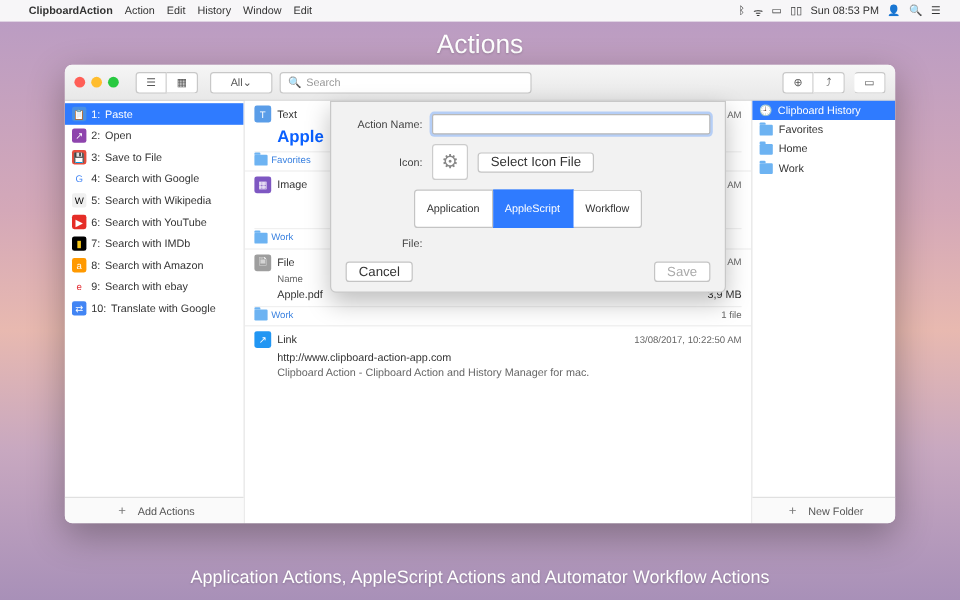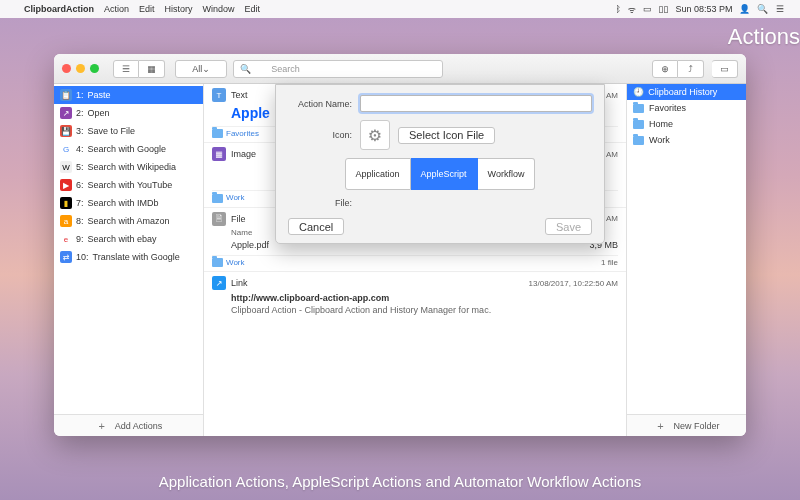--- a/index.html
+++ b/index.html
@@ -3,21 +3,21 @@
 <meta charset="utf-8">
 <style>
 *{box-sizing:border-box;margin:0;padding:0;font-family:-apple-system,"Helvetica Neue",Arial,sans-serif}
 body{width:800px;height:500px;overflow:hidden;background:linear-gradient(180deg,#b89bc4 0%,#d4a8b8 35%,#e8b9b0 55%,#c8a8c0 75%,#a890b8 100%);position:relative}
 .menubar{height:18px;background:rgba(250,250,250,.96);display:flex;align-items:center;padding:0 16px;font-size:9px;color:#333}
 .menubar .apple{font-size:11px;margin-right:8px}
 .menubar .app{font-weight:600;margin-right:10px}
 .menubar .mi{margin-right:10px}
 .menubar .spacer{flex:1}
 .menubar .ric{margin-left:7px;font-size:9px}
-.hero{text-align:right;color:#fff;font-size:22px;font-weight:500;margin:6px 0 4px;text-shadow:0 1px 2px rgba(0,0,0,.2)}
+.hero{text-align:center;color:#fff;font-size:22px;font-weight:500;margin:6px 0 4px;text-shadow:0 1px 2px rgba(0,0,0,.2)}
 .sub{position:absolute;bottom:10px;left:0;right:0;text-align:center;color:#fff;font-size:15px;font-weight:400;text-shadow:0 1px 2px rgba(0,0,0,.2)}
 .window{width:692px;height:382px;margin:0 auto;background:#fff;border-radius:6px;box-shadow:0 10px 30px rgba(0,0,0,.3);overflow:hidden;position:relative}
 .titlebar{height:30px;background:linear-gradient(#f6f6f6,#e8e8e8);border-bottom:1px solid #d0d0d0;display:flex;align-items:center;padding:0 8px}
 .traffic{display:flex;gap:5px}
 .dot{width:9px;height:9px;border-radius:50%}
 .r{background:#ff5f57}.y{background:#ffbd2e}.g{background:#28c940}
 .tb-group{display:flex;margin-left:14px;gap:0}
 .tb-btn{width:26px;height:18px;background:#fff;border:1px solid #c8c8c8;display:flex;align-items:center;justify-content:center;font-size:9px;color:#555}
 .tb-btn:first-child{border-radius:3px 0 0 3px}
 .tb-btn:last-child{border-radius:0 3px 3px 0;border-left:none}
@@ -96,21 +96,21 @@
     <div class="traffic">
       <div class="dot r"></div>
       <div class="dot y"></div>
       <div class="dot g"></div>
     </div>
     <div class="tb-group">
       <div class="tb-btn">☰</div>
       <div class="tb-btn">▦</div>
     </div>
     <div class="tb-seg"><span>All</span> ⌄</div>
-    <div class="tb-search">🔍 <span style="margin-left:20px">Search</span></div>
+    <div class="tb-search">🔍 <span style="margin-left:4px">Search</span></div>
     <span class="tb-spacer"></span>
     <div class="tb-group">
       <div class="tb-btn">⊕</div>
       <div class="tb-btn">⤴</div>
     </div>
     <div class="tb-btn" style="margin-left:8px;border-radius:3px">▭</div>
   </div>
 
   <div class="wbody">
 
@@ -218,21 +218,21 @@
             <span class="fcnt">1 file</span>
           </div>
       </div>
 
       <div class="row" style="border-bottom:none">
         <div class="row-h">
           <span class="row-ic" style="background:#2196f3">↗</span>
           <span class="row-title">Link</span>
           <span class="row-time">13/08/2017, 10:22:50 AM</span>
         </div>
-        <div class="row-body" style="font-weight:700">http://www.clipboard-action-app.com</div>
+        <div class="row-body" style="font-weight:400">http://www.clipboard-action-app.com</div>
         <div class="row-body" style="padding-top:0;color:#666">Clipboard Action - Clipboard Action and History Manager for mac.</div>
       </div>
     </div>
 
     <div class="sidebar-r">
       <div class="sr-head">
         <span>🕘</span>
         <span>Clipboard History</span>
       </div>
       <div class="sr-item">

